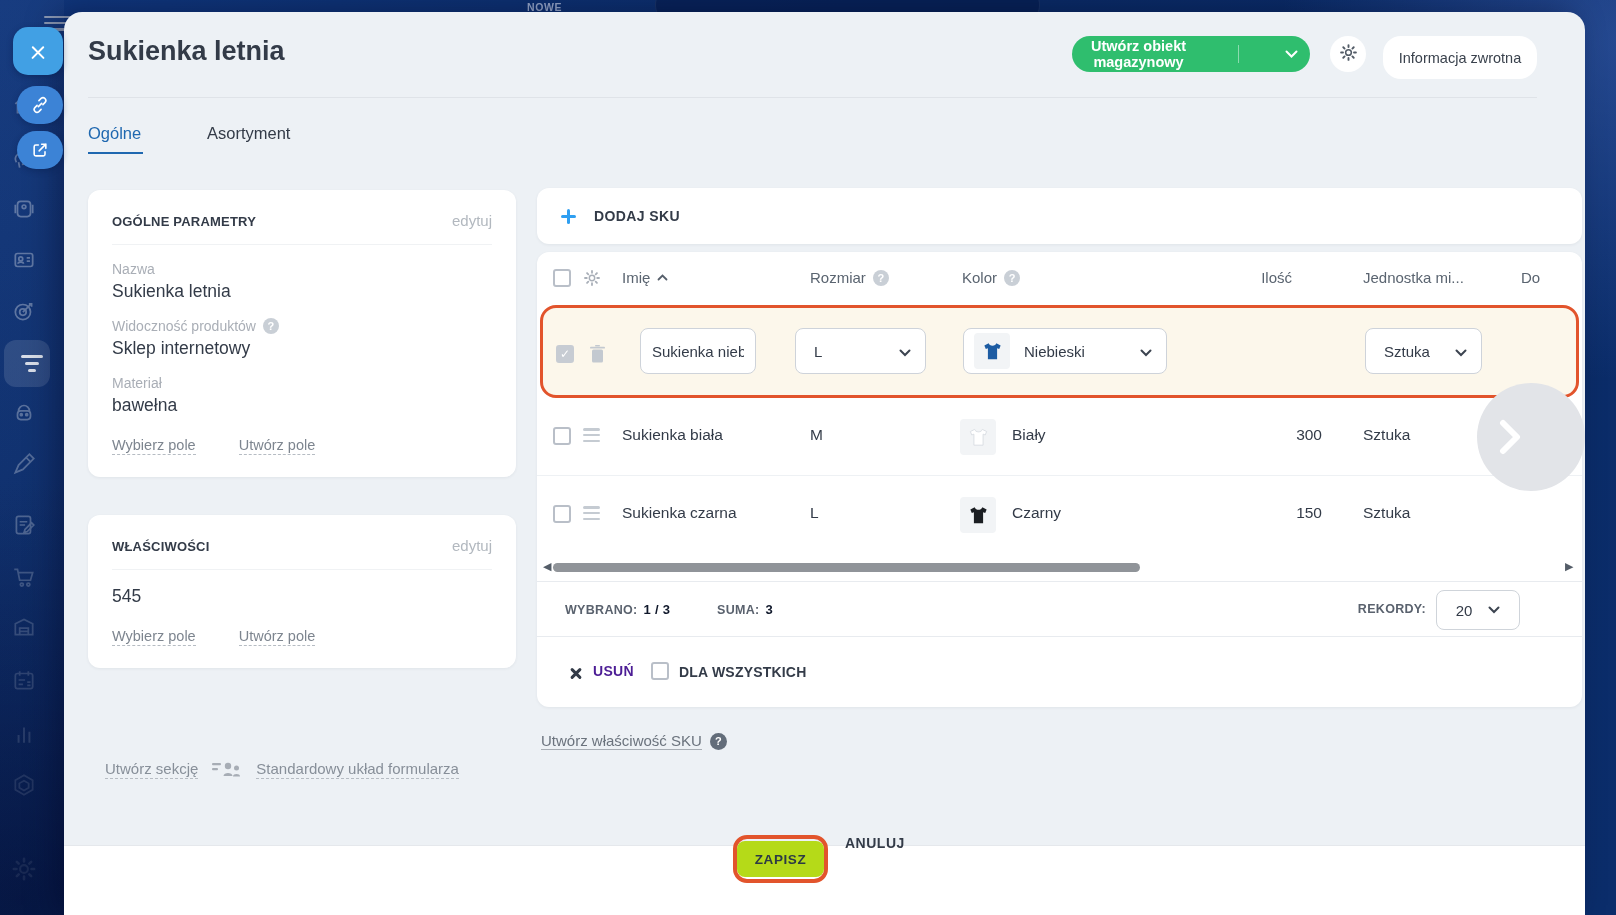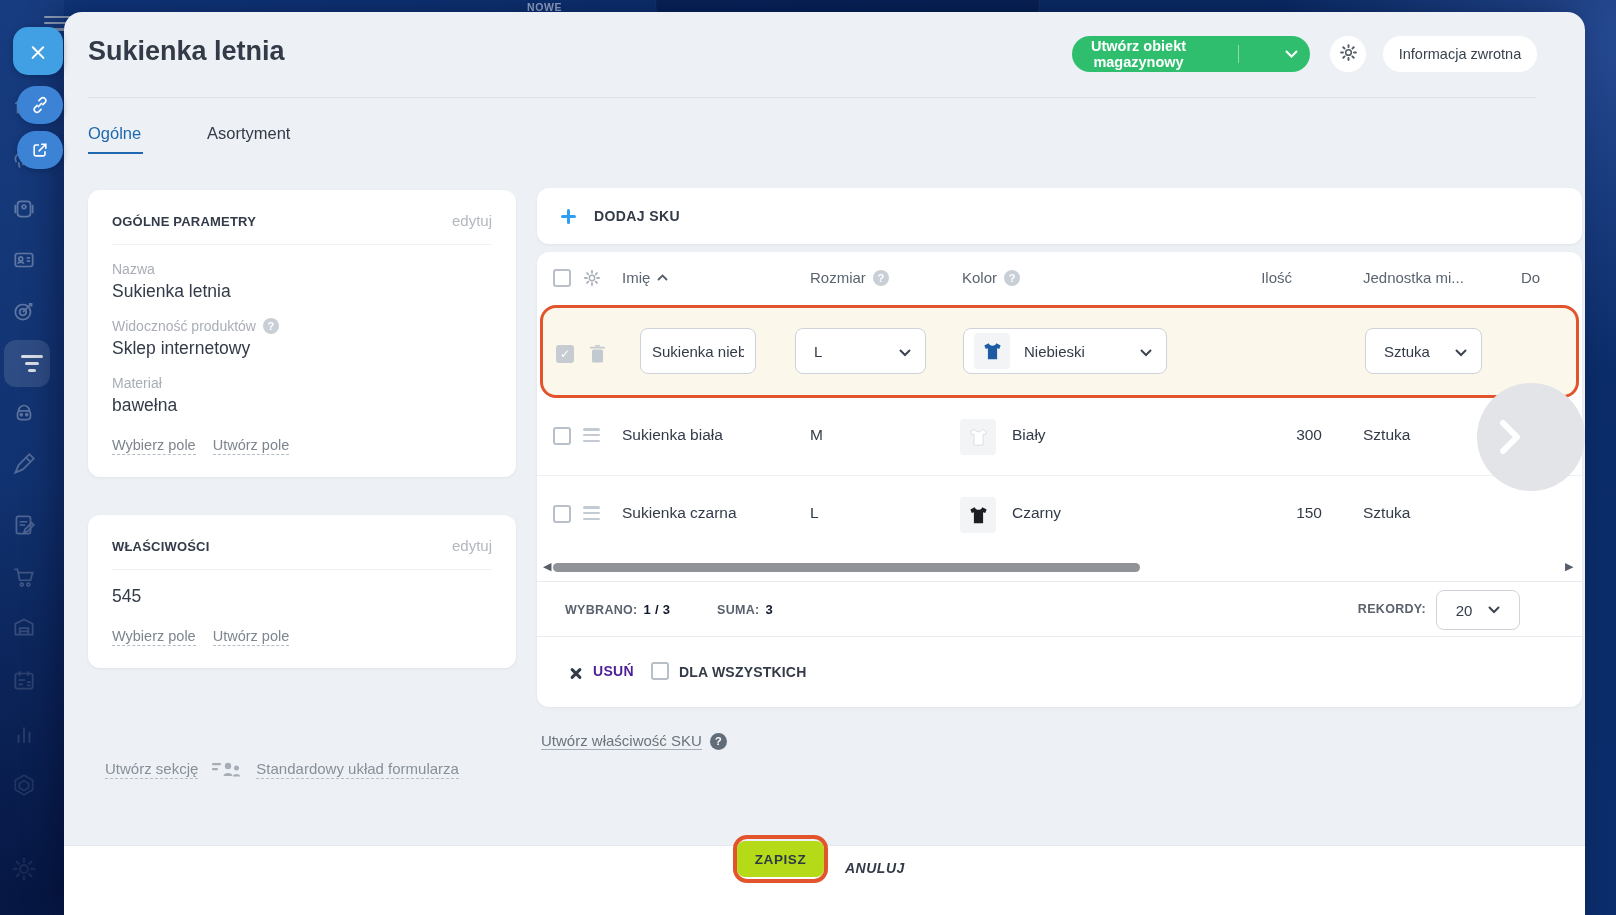--- a/index.html
+++ b/index.html
@@ -39,37 +39,37 @@
 
   
   .modal { left:64px; top:12px; width:1521px; height:903px; background:#edf1f5; border-radius:18px 18px 0 0; box-shadow:-10px 0 30px rgba(0,0,30,.35); }
   .m-title { left:24px; top:24px; font-size:27px; font-weight:700; color:#333b48; }
   .btn-green { left:1008px; top:24px; width:238px; height:36px; border-radius:18px; background:#2fbe6e; color:#fff; display:flex; align-items:center; cursor:pointer;gap:33px; }
   .btn-green .lbl { flex:1; text-align:center; font-size:14.5px; font-weight:600; }
   .btn-green .sep { width:1px; height:18px; background:rgba(255,255,255,.45); }
   .btn-green .car { width:38px; display:flex; justify-content:center; }
   .btn-gear { left:1266px; top:24px; width:36px; height:36px; border-radius:50%; background:#fff; display:flex; align-items:center; justify-content:center; color:#525b66; cursor:pointer; }
   .btn-gear svg { width:19px; height:19px; }
-  .btn-feedback { left:1319px; top:24px; width:154px; height:36px; border-radius:18px; background:#fff; font-size:14.5px; color:#3a424d; display:flex; align-items:center; justify-content:center; cursor:pointer; }
+  .btn-feedback { left:1319px; top:24px; width:154px; height:43px; border-radius:18px; background:#fff; font-size:14.5px; color:#3a424d; display:flex; align-items:center; justify-content:center; cursor:pointer; }
   .m-div { left:24px; top:85px; width:1449px; height:1px; background:#dfe3e8; }
   .tab { top:112px; font-size:16.5px; cursor:pointer; }
   .tab.on { color:#1f68b0; }
   .tab-underline { left:24px; top:140px; width:55px; height:2px; background:#1f68b0; }
 
   
   .card { background:#fff; border-radius:12px; box-shadow:0 1px 3px rgba(60,70,90,.07); }
   .card.left { width:428px; padding:22px 24px 22px; }
   .card-head { display:flex; justify-content:space-between; align-items:baseline; }
   .card-title { font-size:13px; font-weight:700; letter-spacing:.2px; color:#333b48; }
   .edit-link { font-size:15px; color:#b2b8bf; cursor:pointer; }
   .card-divider { height:1px; background:#f0f2f4; margin-top:15px; }
   .field { margin-top:16px; }
   .flabel { font-size:14px; color:#a9aeb6; display:flex; align-items:center; gap:7px; }
   .fvalue { font-size:17.5px; color:#333b48; margin-top:4px; }
-  .links { margin-top:21px; display:flex; gap:17px; }
+  .links { margin-top:21px; display:flex; gap:43px; }
   .dashed { font-size:14.5px; color:#7d858f; border-bottom:1px dashed #b6bcc3; padding-bottom:1px; cursor:pointer; text-decoration:none; }
 
   .qbadge { width:16px; height:16px; border-radius:50%; background:#c9cfd6; color:#fff; font-size:11px; font-weight:700; display:inline-flex; align-items:center; justify-content:center; cursor:pointer; flex:0 0 auto; }
   .qbadge.dark { background:#636d7a; width:17px; height:17px; }
 
   
   .cardA { left:473px; top:176px; width:1045px; height:56px; display:flex; align-items:center; padding-left:24px; cursor:pointer; }
   .plus { position:relative; width:15px; height:15px; }
   .plus i { position:absolute; background:#2f9ff1; border-radius:2px; }
   .plus i:first-child { left:6px; top:0; width:3.4px; height:15px; }
@@ -135,21 +135,21 @@
 
   .sku-link { left:477px; top:720px; display:flex; align-items:center; gap:8px; }
   .sku-link a { font-size:15px; color:#6b737d; border-bottom:1px solid #a7adb4; text-decoration:none; cursor:pointer; }
 
   .bottom-links { left:41px; top:748px; display:flex; align-items:center; gap:14px; }
   .bl-ico { width:30px; height:17px; }
 
   .bottom-bar { left:0; top:833px; width:100%; height:70px; background:#fff; border-top:1px solid #e5e8ec; }
   .save-ring { left:669px; top:823px; width:95px; height:48px; border:4px solid #e2542c; border-radius:14px; background:transparent; display:flex; align-items:center; justify-content:center; }
   .save-btn { width:93px; height:36px; border-radius:8px; background:#b5da18; color:#2c3a45; font-size:13.5px; font-weight:700; letter-spacing:.6px; display:flex; align-items:center; justify-content:center; cursor:pointer; }
-  .cancel-btn { left:781px; top:838px; height:36px; line-height:36px; font-size:14px; font-weight:600; letter-spacing:.5px; color:#333b48; cursor:pointer;font-style:italic; }
+  .cancel-btn { left:781px; top:813px; height:36px; line-height:36px; font-size:14px; font-weight:600; letter-spacing:.5px; color:#333b48; cursor:pointer; }
 
   .expand-circle { left:1477px; top:383px; width:108px; height:108px; border-radius:50%; background:#e2e4e8; z-index:35; cursor:pointer; }
   .expand-circle svg { position:absolute; left:20px; top:36px; width:26px; height:36px; }
 
   .tee-white { fill:#ffffff; stroke:#d9dee3; stroke-width:1; }
   .tee-black { fill:#1b1e22; }
   .tee-blue  { fill:#1d5ca3; }
 </style>
 </head>
 <body>

